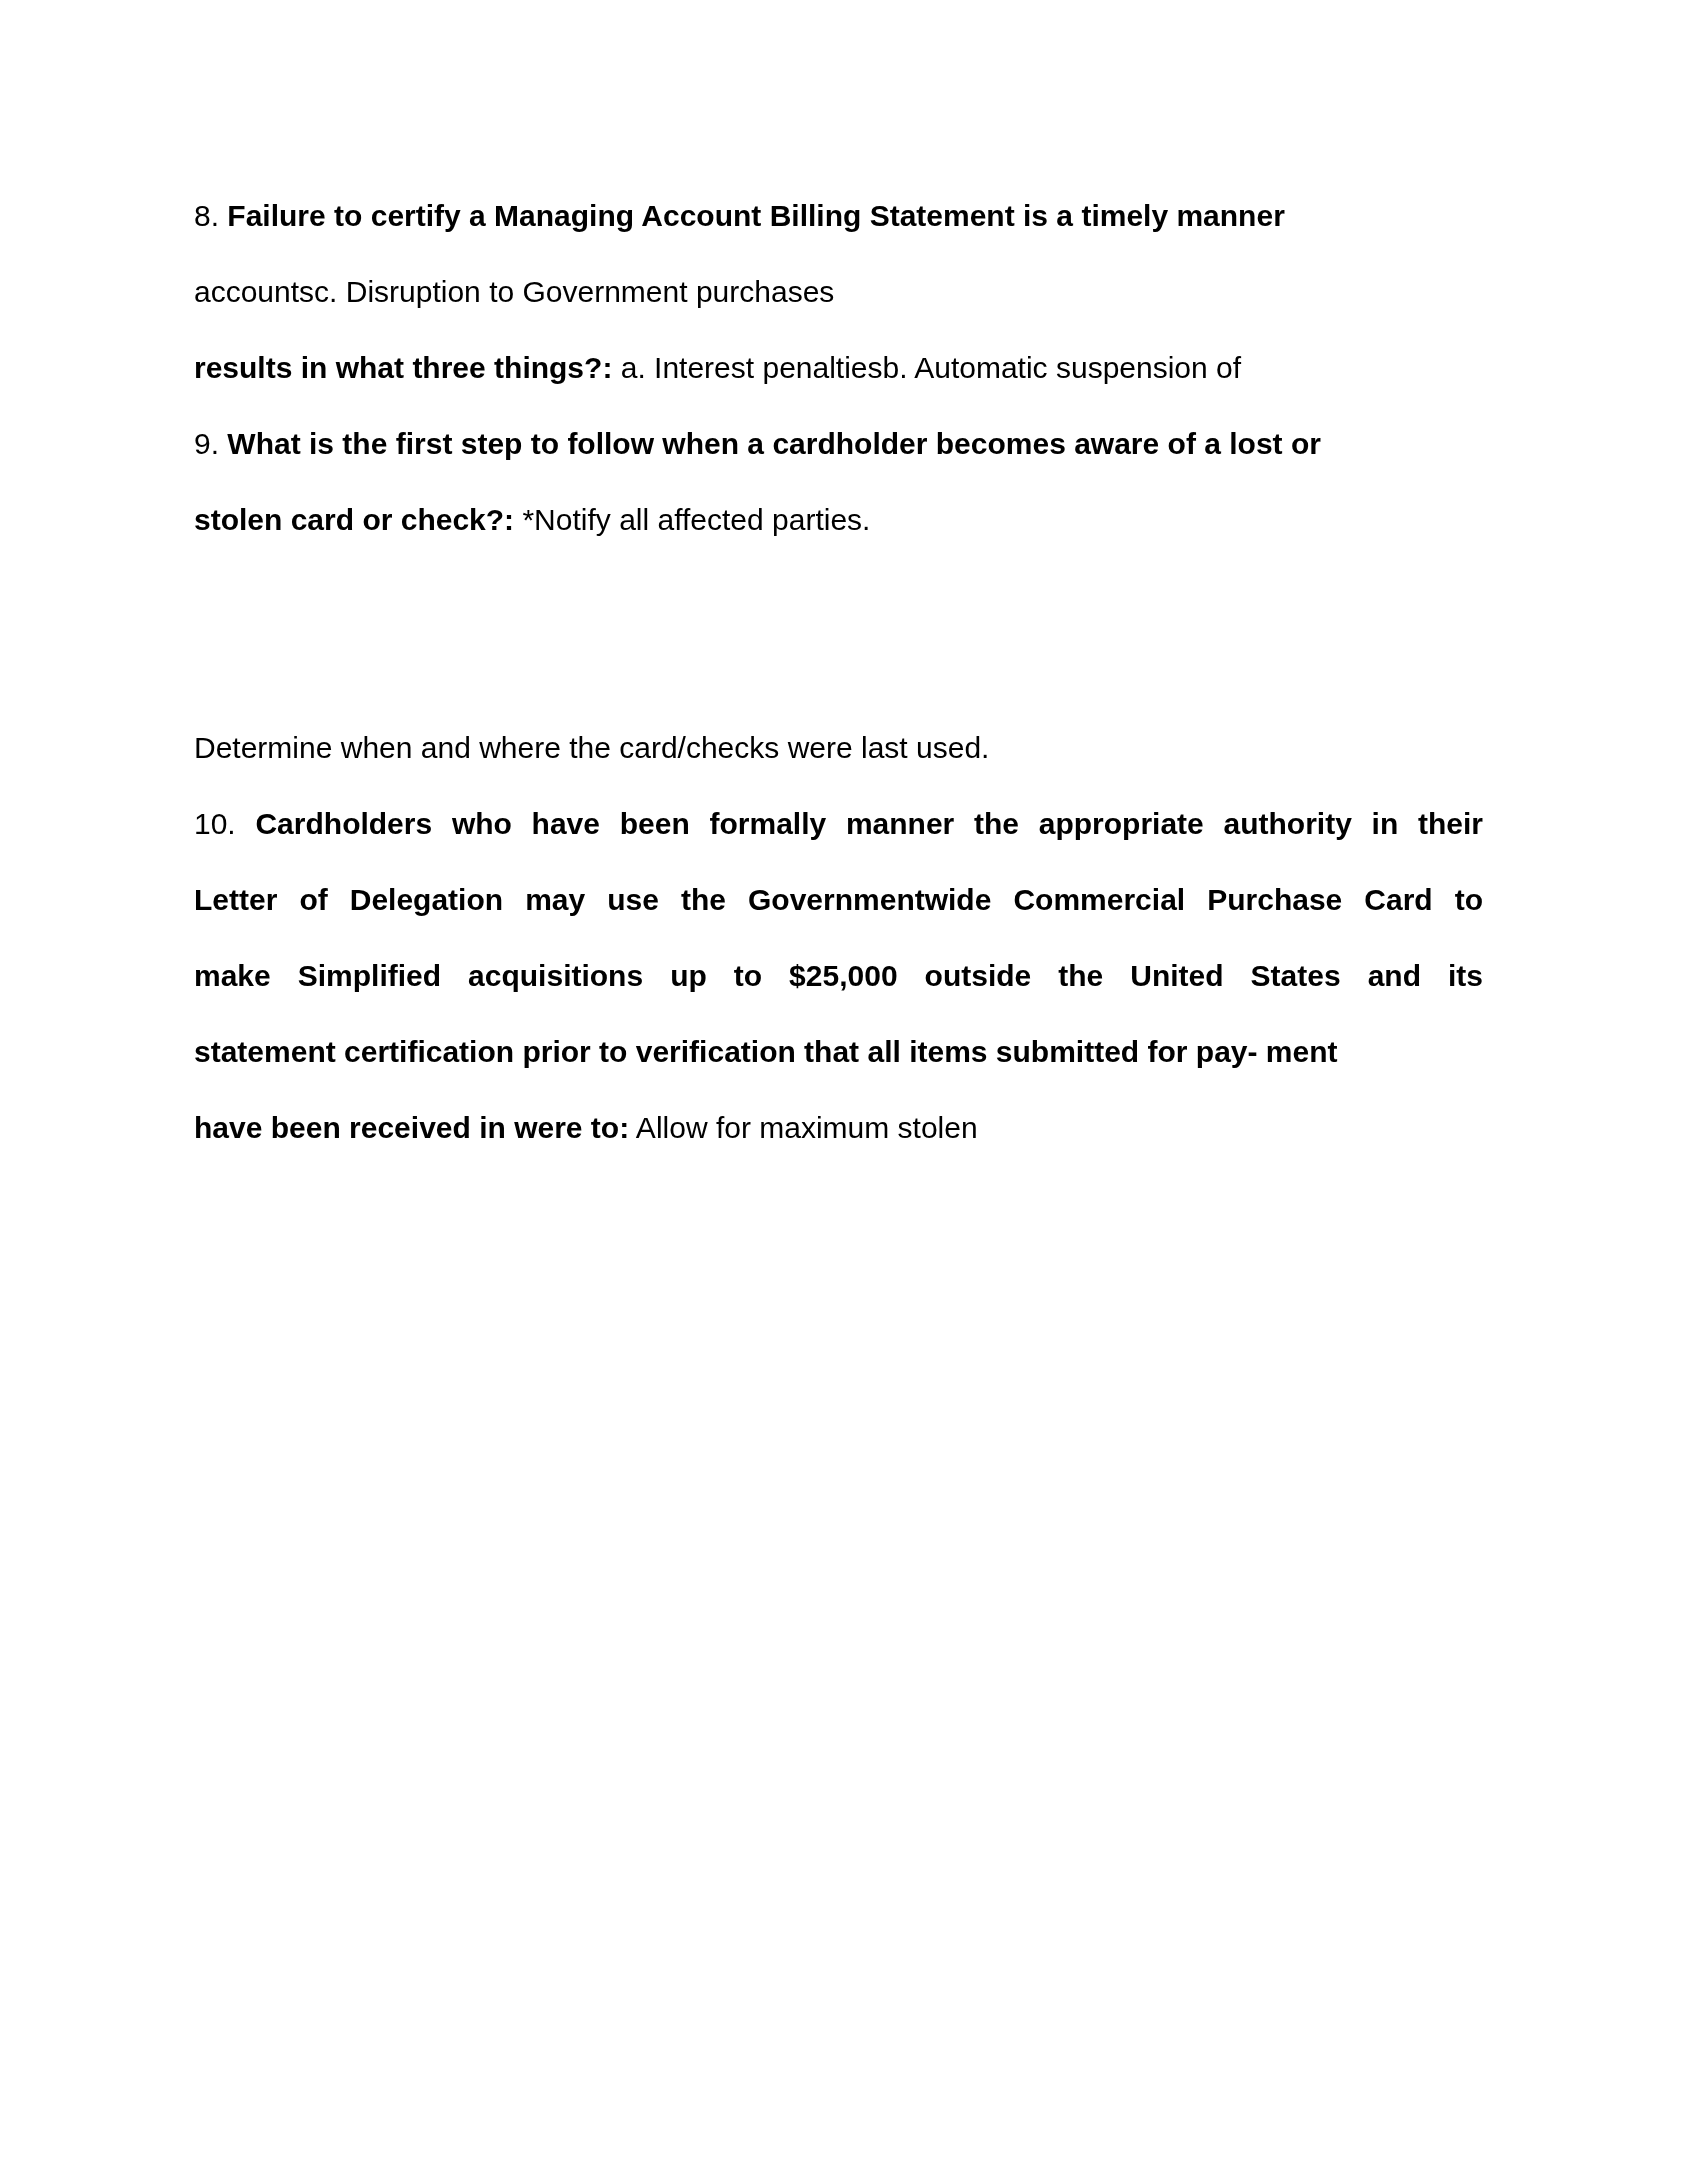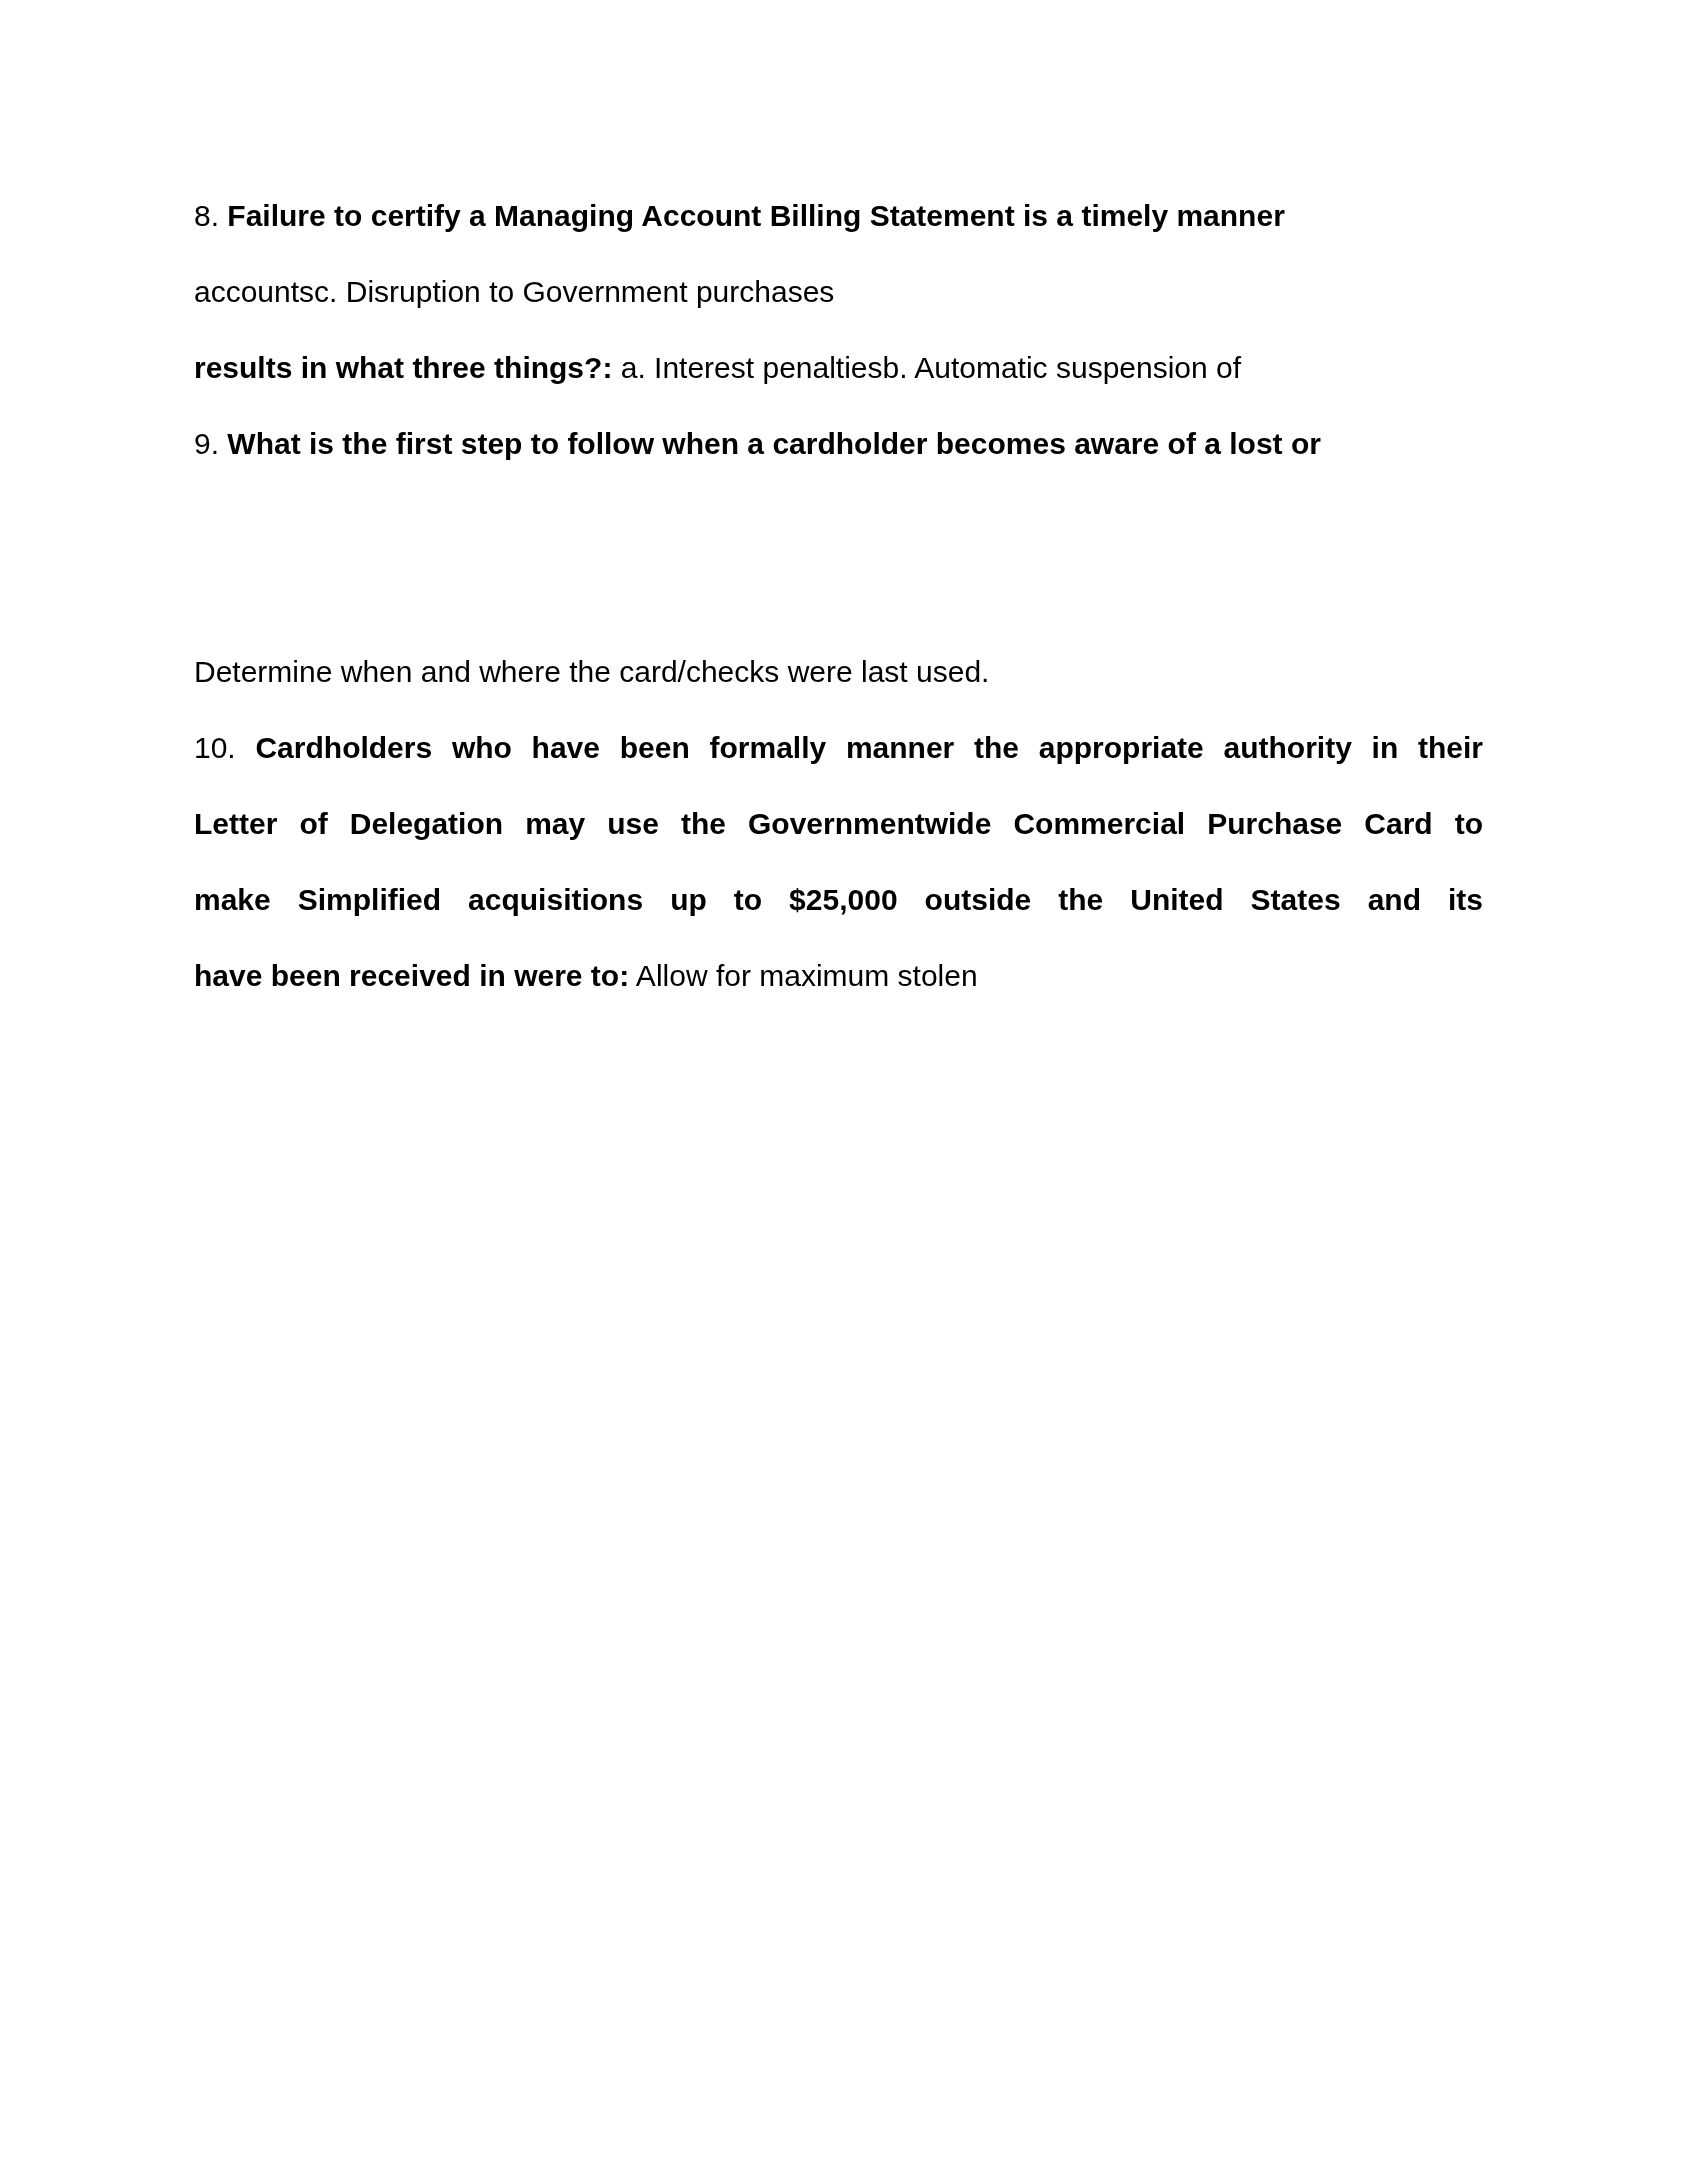--- a/index.html
+++ b/index.html
@@ -39,22 +39,24 @@
 </style>
 </head>
 <body>
 
 <div class="page">
   <div class="content">
       <div class="line"><span class="seg-reg">8. </span><span class="seg-bold">Failure to certify a Managing Account Billing Statement is a timely manner</span></div>
       <div class="line"><span class="seg-reg">accountsc. Disruption to Government purchases</span></div>
       <div class="line"><span class="seg-bold">results in what three things?:</span><span class="seg-reg"> a. Interest penaltiesb. Automatic suspension of</span></div>
       <div class="line"><span class="seg-reg">9. </span><span class="seg-bold">What is the first step to follow when a cardholder becomes aware of a lost or</span></div>
+      <div class="line"><span class="seg-bold">stolen card or check?:</span><span class="seg-reg"> *Notify all affected parties.</span></div>
       <div class="line"></div>
       <div class="line"></div>
       <div class="line"><span class="seg-reg">Determine when and where the card/checks were last used.</span></div>
       <div class="line just"><span class="seg-reg">10. </span><span class="seg-bold">Cardholders who have been formally manner the appropriate authority in their</span></div>
       <div class="line just"><span class="seg-bold">Letter of Delegation may use the Governmentwide Commercial Purchase Card to</span></div>
       <div class="line just"><span class="seg-bold">make Simplified acquisitions up to $25,000 outside the United States and its</span></div>
+      <div class="line"><span class="seg-bold">statement certification prior to verification that all items submitted for pay- ment</span></div>
       <div class="line"><span class="seg-bold">have been received in were to:</span><span class="seg-reg"> Allow for maximum stolen</span></div>
     </div>
 </div>
 
 
 </body></html>

